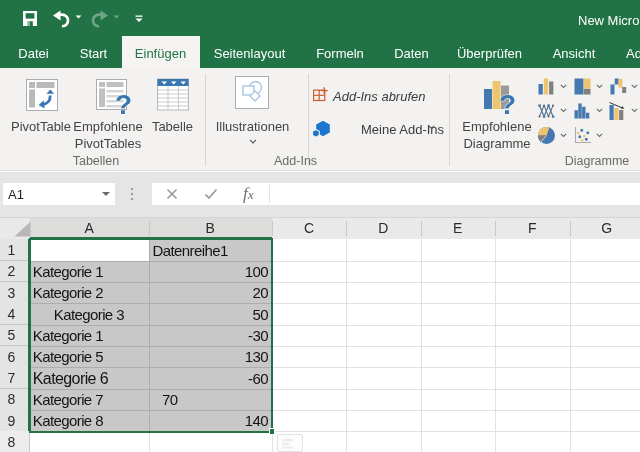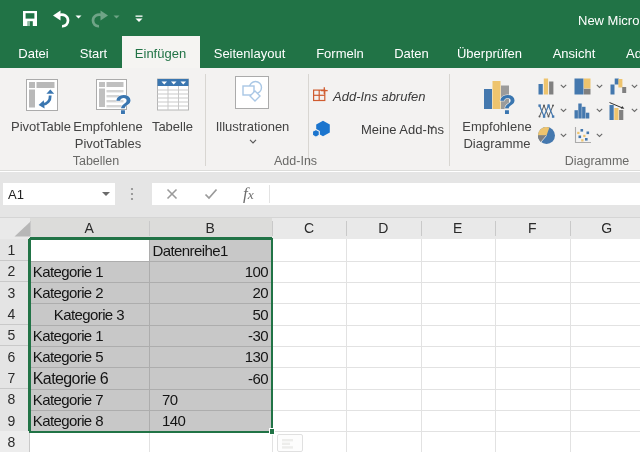--- a/index.html
+++ b/index.html
@@ -340,20 +340,20 @@
 <div class="a" style="left:162px;top:305.65px;width:106px;text-align:right;font-size:15px;letter-spacing:-0.6px;line-height:17px;color:#141414;">50</div>
 <div class="a" style="left:32.8px;top:327.0px;font-size:15px;color:#141414;white-space:nowrap;letter-spacing:-0.6px;line-height:17px;">Kategorie 1</div>
 <div class="a" style="left:162px;top:327.0px;width:106px;text-align:right;font-size:15px;letter-spacing:-0.6px;line-height:17px;color:#141414;">-30</div>
 <div class="a" style="left:32.8px;top:348.34999999999997px;font-size:15px;color:#141414;white-space:nowrap;letter-spacing:-0.6px;line-height:17px;">Kategorie 5</div>
 <div class="a" style="left:162px;top:348.34999999999997px;width:106px;text-align:right;font-size:15px;letter-spacing:-0.6px;line-height:17px;color:#141414;">130</div>
 <div class="a" style="left:32.8px;top:369.7px;font-size:16px;color:#141414;white-space:nowrap;letter-spacing:-0.6px;line-height:17px;">Kategorie 6</div>
 <div class="a" style="left:162px;top:369.7px;width:106px;text-align:right;font-size:15px;letter-spacing:-0.6px;line-height:17px;color:#141414;">-60</div>
 <div class="a" style="left:32.8px;top:391.04999999999995px;font-size:15px;color:#141414;white-space:nowrap;letter-spacing:-0.6px;line-height:17px;">Kategorie 7</div>
 <div class="a" style="left:162px;top:391.04999999999995px;width:106px;text-align:left;font-size:15px;letter-spacing:-0.6px;line-height:17px;color:#141414;">70</div>
 <div class="a" style="left:32.8px;top:412.4px;font-size:15px;color:#141414;white-space:nowrap;letter-spacing:-0.6px;line-height:17px;">Kategorie 8</div>
-<div class="a" style="left:162px;top:412.4px;width:106px;text-align:left;font-size:15px;letter-spacing:-0.6px;line-height:17px;color:#141414;">140</div>
+<div class="a" style="left:162px;top:412.4px;width:106px;text-align:right;font-size:15px;letter-spacing:-0.6px;line-height:17px;color:#141414;">140</div>
 <div class="a" style="left:276.5px;top:434px;width:26px;height:18px;background:#fdfdfd;border:1px solid #e0e0e0;border-radius:2px;"></div>
 <svg class="a" style="left:281px;top:438px" width="16" height="12" viewBox="0 0 16 12">
     <g fill="#ededeb">
       <rect x="1" y="1" width="11" height="2.4"></rect>
       <rect x="1" y="4.6" width="8" height="2.4"></rect>
       <rect x="1" y="8.2" width="11" height="2.4"></rect>
     </g>
   </svg>
 </body></html>

